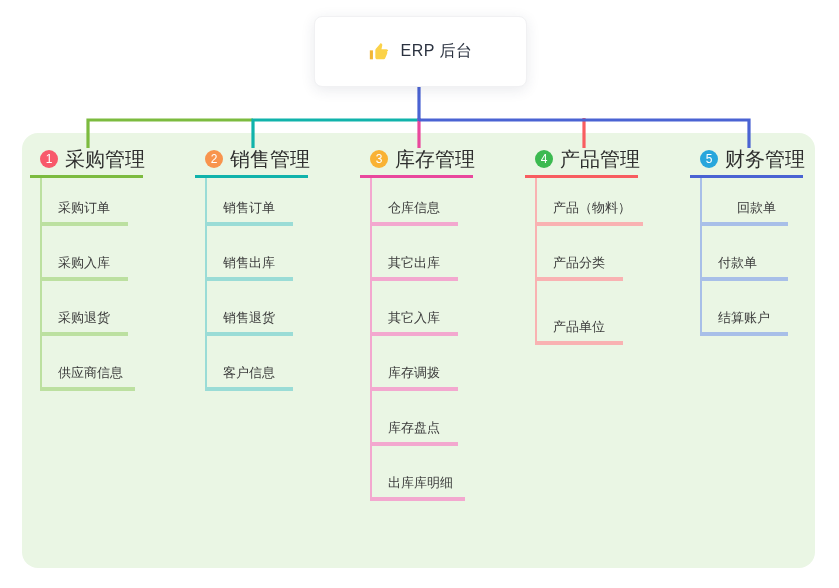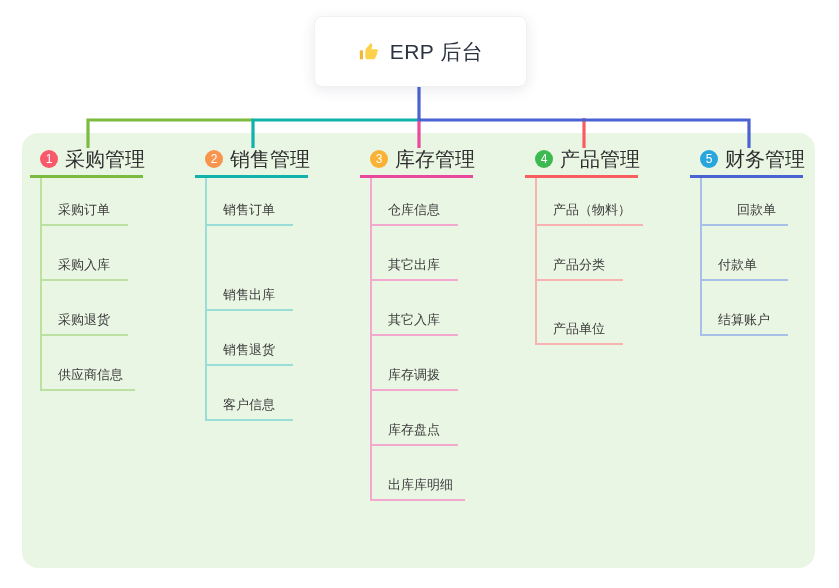--- a/index.html
+++ b/index.html
@@ -1,32 +1,32 @@
 <!DOCTYPE html>
 <html><head>
 <meta charset="utf-8">
 <style>
   html,body{margin:0;padding:0;background:#ffffff;}
   .canvas{position:relative;width:839px;height:588px;background:#ffffff;overflow:hidden;
           font-family:"Liberation Sans","DejaVu Sans",sans-serif;}
   .root-node{position:absolute;left:314px;top:16px;width:211px;height:69px;background:#ffffff;
              border:1px solid #f1f1f3;border-radius:8px;box-shadow:0 3px 14px rgba(40,50,80,.10);
              display:flex;align-items:center;justify-content:center;gap:10px;z-index:4;}
-  .root-title{font-size:21px;color:#2b3240;font-weight:500;letter-spacing:.5px;white-space:nowrap;}
+  .root-title{font-size:16px;color:#2b3240;font-weight:500;letter-spacing:.5px;white-space:nowrap;}
   .panel{position:absolute;left:22px;top:133px;width:793px;height:435px;border-radius:16px;z-index:1;}
   .connectors{position:absolute;left:0;top:0;z-index:3;pointer-events:none;}
   .branch-col{position:absolute;z-index:2;}
   .branch-header{width:113px;height:30px;box-sizing:border-box;display:flex;align-items:center;
                  gap:7px;padding:0 0 5px 10px;border-bottom:3px solid #ccc;cursor:pointer;}
   .badge{flex:0 0 auto;width:18px;height:18px;border-radius:50%;color:#fff;font-size:12px;
          line-height:18px;text-align:center;font-weight:500;}
   .branch-label{font-size:20px;color:#2e2e2e;font-weight:500;white-space:nowrap;}
   .branch-items{list-style:none;margin:0 0 0 10px;padding:0;border-left:2px solid #ccc;width:fit-content;}
   .branch-items li{display:flex;align-items:flex-end;height:55px;width:fit-content;min-width:86px;
-                   box-sizing:border-box;padding:0 12px 5px 16px;border-bottom:2px solid #0c4a6e;cursor:pointer;}
+                   box-sizing:border-box;padding:0 12px 5px 16px;border-bottom:4px solid #0c4a6e;cursor:pointer;}
   .branch-items li:first-child{height:48px;}
   .item-label{font-size:13px;color:#3b3b3b;white-space:nowrap;}
 </style>
 </head>
 <body>
 
 <div class="canvas">
 
   <div class="panel" style="background: rgb(234, 246, 228);"></div>
 
@@ -70,21 +70,21 @@
       </div>
       <div class="branch-col" style="left: 195px; top: 148px;">
         <div class="branch-header" style="border-bottom-color: rgb(16, 179, 171);">
           <span class="badge" style="background: rgb(248, 148, 77);">2</span>
           <span class="branch-label">销售管理</span>
         </div>
         <ul class="branch-items" style="border-left-color: rgb(154, 220, 214);">
           <li style="border-bottom-color: rgb(154, 220, 214);">
             <span class="item-label">销售订单</span>
           </li>
-          <li style="border-bottom-color: rgb(154, 220, 214); margin-top: 30px;">
+          <li style="border-bottom-color: rgb(154, 220, 214);">
             <span class="item-label">销售出库</span>
           </li>
           <li style="border-bottom-color: rgb(154, 220, 214);">
             <span class="item-label">销售退货</span>
           </li>
           <li style="border-bottom-color: rgb(154, 220, 214);">
             <span class="item-label">客户信息</span>
           </li>
         </ul>
       </div>

